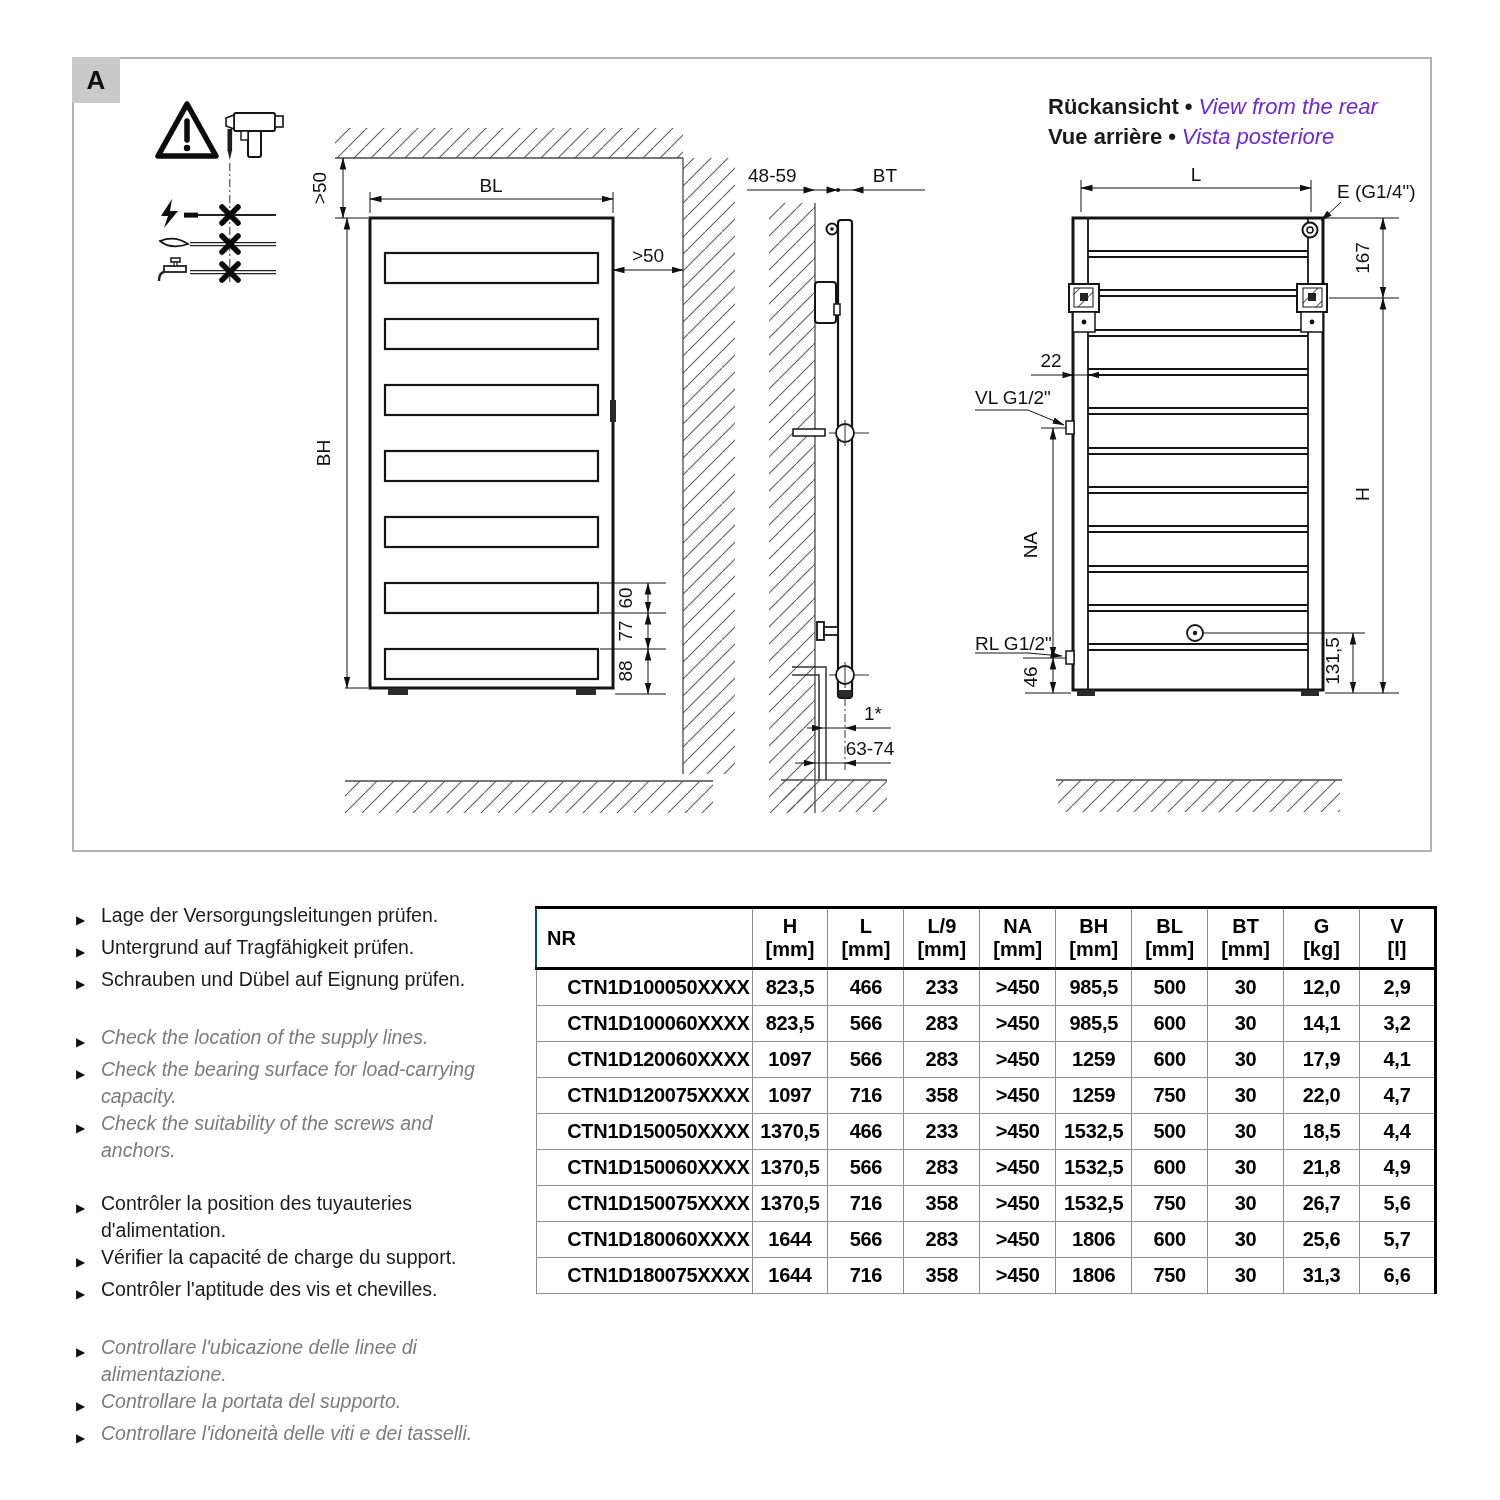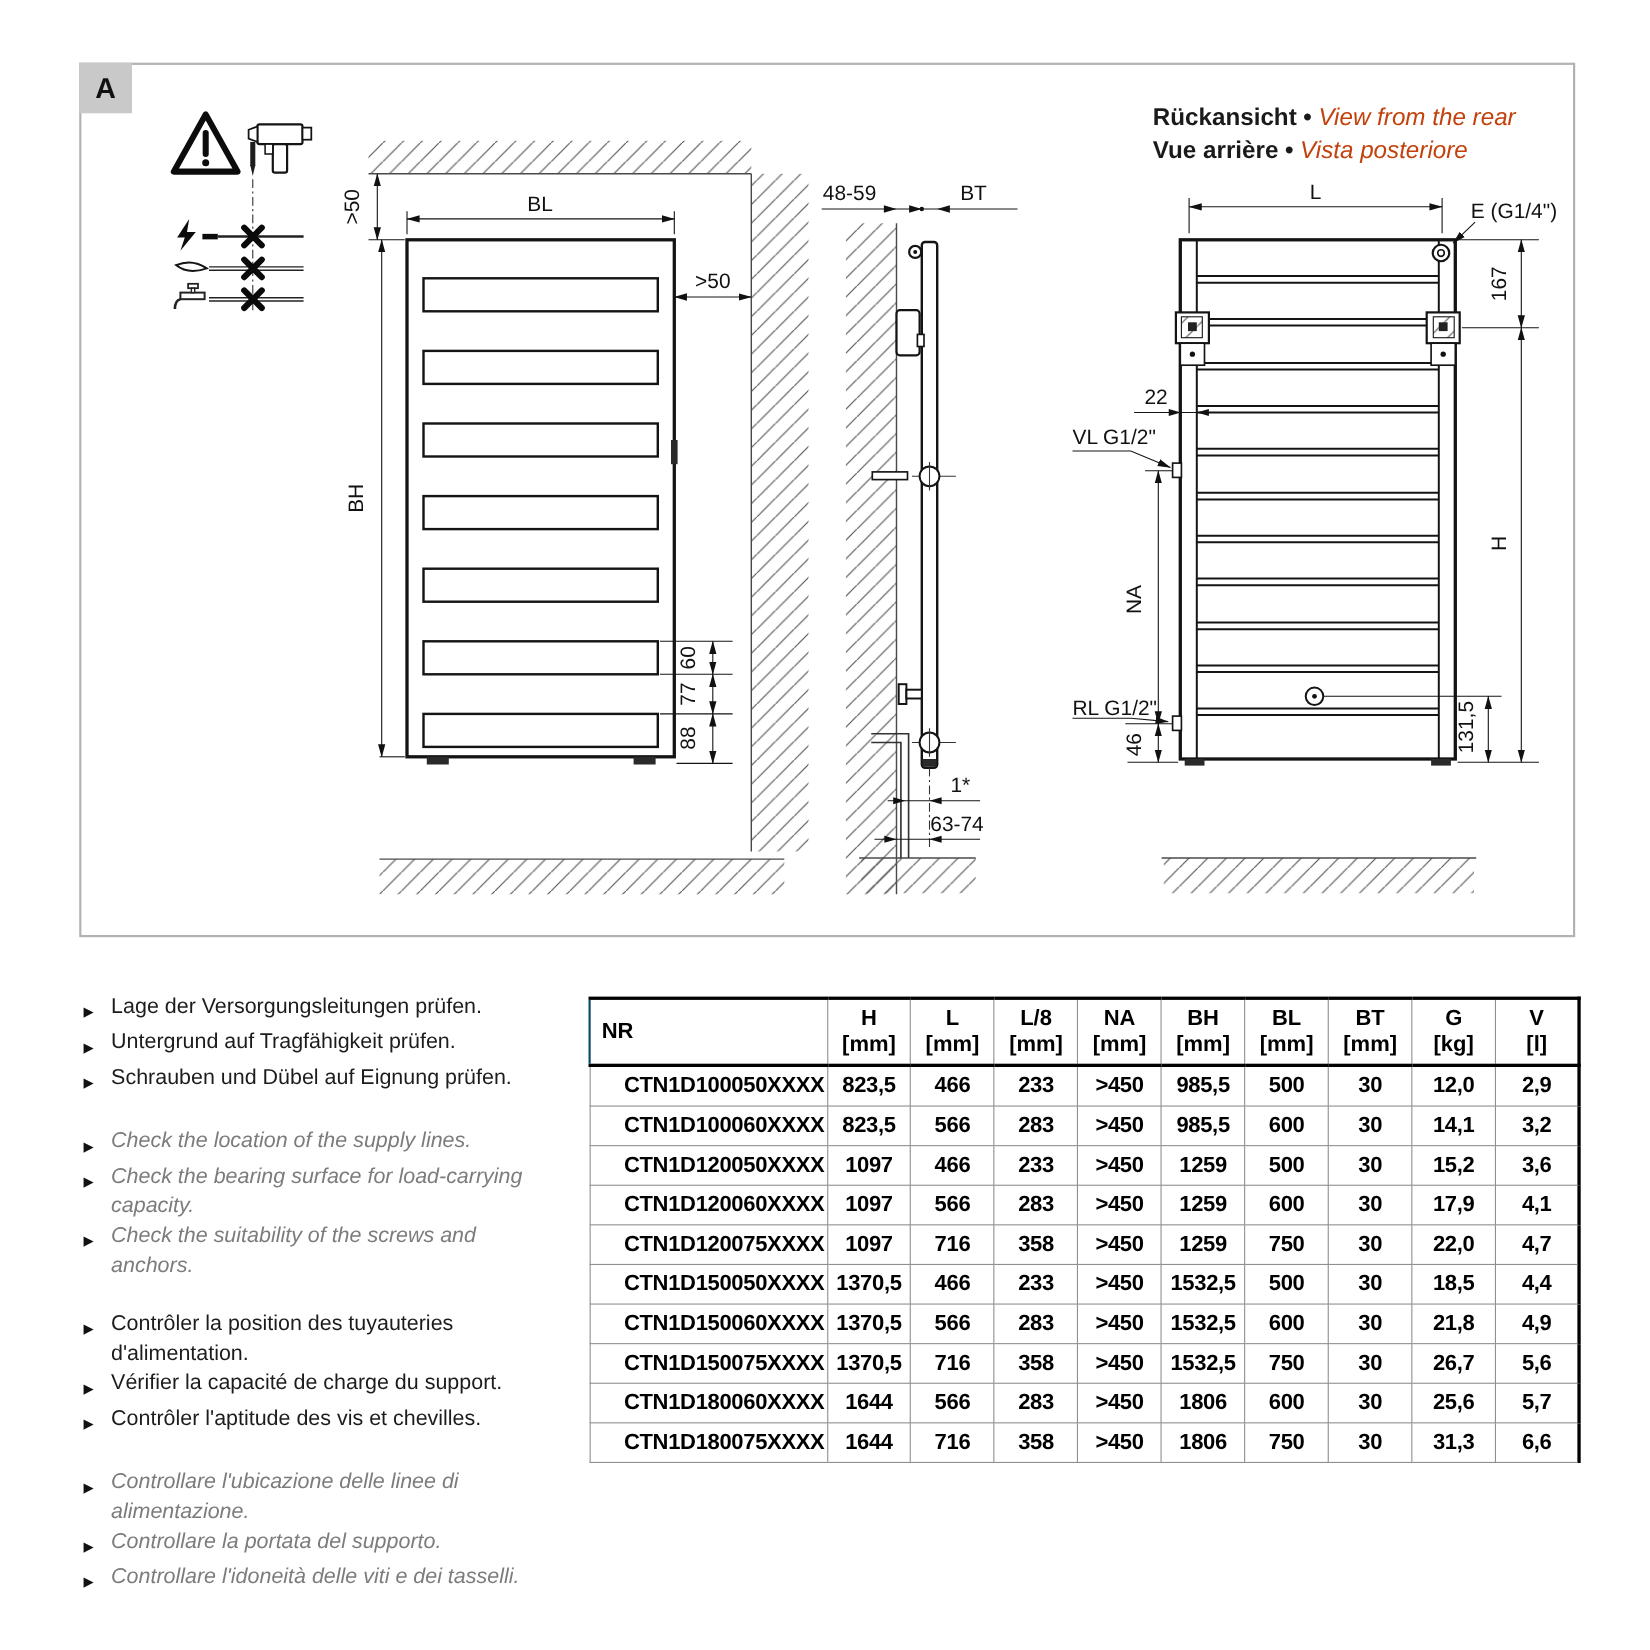--- a/index.html
+++ b/index.html
@@ -10,21 +10,21 @@
   .obj{fill:#fff;stroke:#141414;}
   .wl{stroke:#4a4a4a;stroke-width:1.3;fill:none;}
   .dim line, .dim path{stroke:#141414;stroke-width:1;fill:none;}
   .dim text{font-family:"Liberation Sans",sans-serif;font-size:19px;fill:#111;text-anchor:middle;}
   .dim text.st{text-anchor:start;}
   .cl{stroke:#333;stroke-width:1;stroke-dasharray:8 3 2 3;fill:none;}
   .xmark{stroke:#0a0a0a;stroke-width:5.5;stroke-linecap:round;}
   .rear-title{position:absolute;left:1048px;top:92px;font-size:22px;line-height:30px;color:#1a1a1a;white-space:nowrap;}
   .rear-title .b{font-weight:700;}
   .rear-title .sep{font-weight:700;padding:0 6px;}
-  .rear-title .it{font-style:italic;color:#c2410c;}
+  .rear-title .it{font-style:italic;color:#6d28d9;}
   .instructions{position:absolute;left:76px;top:902px;width:408px;font-size:19.5px;line-height:27px;color:#1c1c1c;}
   .instr-group{margin-bottom:26px;}
   .instr-group.italic{font-style:italic;color:#7c7c7c;}
   .instr-item{display:flex;}
   .bullet{flex:0 0 25px;width:25px;font-size:12px;padding-top:5px;color:#111;font-style:normal;}
   .instr-text{flex:1;}
   table.spec{position:absolute;left:535px;top:906px;width:902px;border-collapse:collapse;table-layout:fixed;background:#fff;}
   table.spec th{border:1px solid #8f8f8f;border-top:3px solid #000;border-bottom:3px solid #000;font-size:20px;font-weight:700;height:54px;text-align:center;vertical-align:middle;padding:2px;color:#000;}
   table.spec th:first-child{border-left:2px solid #0c4a6e;text-align:left;padding-left:10px;}
   table.spec th:last-child, table.spec td:last-child{border-right:3px solid #000;}
@@ -370,21 +370,21 @@
           </th>
           <th>
             <div class="h-label">H</div>
             <div class="h-unit">[mm]</div>
           </th>
           <th>
             <div class="h-label">L</div>
             <div class="h-unit">[mm]</div>
           </th>
           <th>
-            <div class="h-label">L/8</div>
+            <div class="h-label">L/9</div>
             <div class="h-unit">[mm]</div>
           </th>
           <th>
             <div class="h-label">NA</div>
             <div class="h-unit">[mm]</div>
           </th>
           <th>
             <div class="h-label">BH</div>
             <div class="h-unit">[mm]</div>
           </th>
@@ -425,32 +425,20 @@
           <td>566</td>
           <td>283</td>
           <td>&gt;450</td>
           <td>985,5</td>
           <td>600</td>
           <td>30</td>
           <td>14,1</td>
           <td>3,2</td>
         </tr>
         <tr>
-          <td>CTN1D120050XXXX</td>
-          <td>1097</td>
-          <td>466</td>
-          <td>233</td>
-          <td>&gt;450</td>
-          <td>1259</td>
-          <td>500</td>
-          <td>30</td>
-          <td>15,2</td>
-          <td>3,6</td>
-        </tr>
-        <tr>
           <td>CTN1D120060XXXX</td>
           <td>1097</td>
           <td>566</td>
           <td>283</td>
           <td>&gt;450</td>
           <td>1259</td>
           <td>600</td>
           <td>30</td>
           <td>17,9</td>
           <td>4,1</td>

